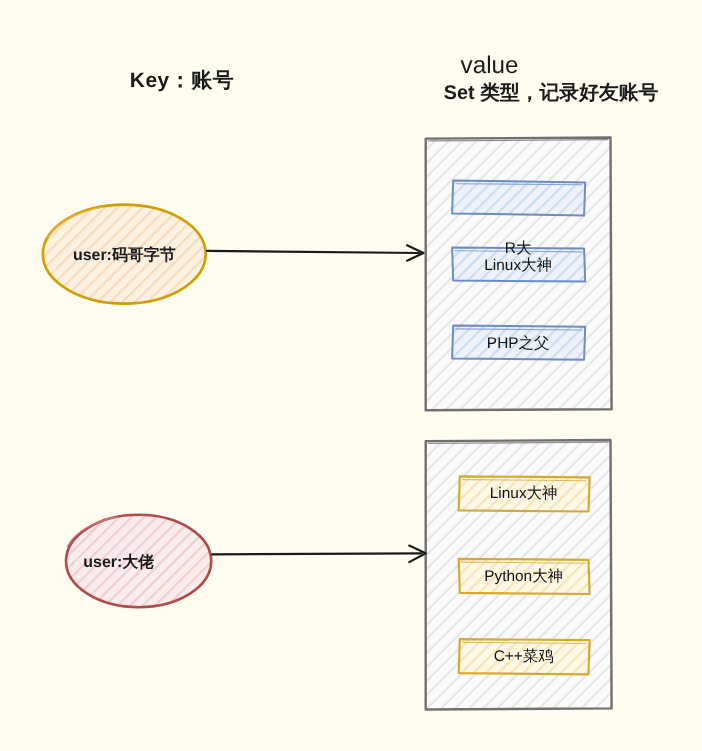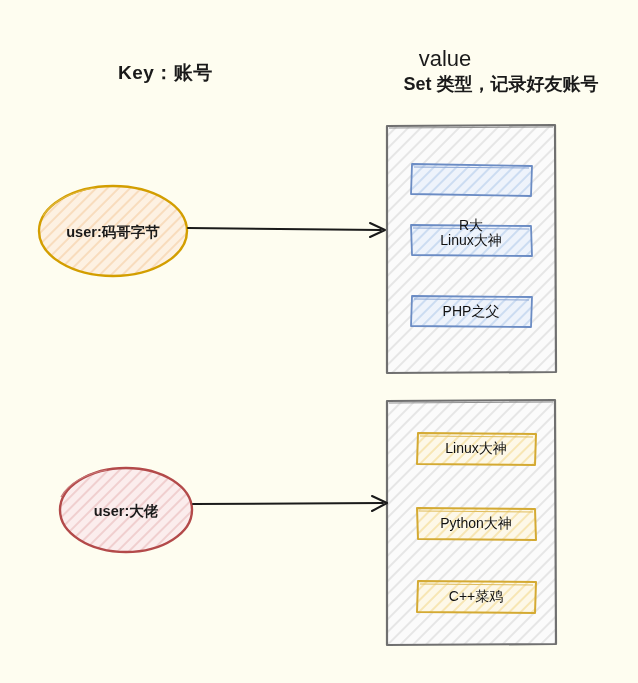--- a/index.html
+++ b/index.html
@@ -148,21 +148,21 @@
     <path d="M193,504 L383,503" fill="none" stroke="#1a1a1a" stroke-width="2" stroke-linecap="round"></path>
     <path d="M372,496 L387,503 L372,511" fill="none" stroke="#1a1a1a" stroke-width="2" stroke-linejoin="round" stroke-linecap="round"></path>
   </g>
 </svg>
 
 <div class="lbl" id="key-label">Key：账号</div>
 <div class="lbl" id="value-title">value</div>
 <div class="lbl" id="value-subtitle">Set 类型，记录好友账号</div>
 
 <div class="lbl ellipse-text" style="left:113px; top:232px;">user:码哥字节</div>
-<div class="lbl ellipse-text" style="left:126px; top:511px;">user:大佬</div>
+<div class="lbl ellipse-text" style="left:108px; top:511px;">user:大佬</div>
 
 <div class="lbl item-text" style="left:471px; top:180px;margin-top:46px;">R大</div>
 <div class="lbl item-text" style="left:471px; top:241px;">Linux大神</div>
 <div class="lbl item-text" style="left:471px; top:312px;text-align:center;">PHP之父</div>
 
 <div class="lbl item-text" style="left:476px; top:449px;">Linux大神</div>
 <div class="lbl item-text" style="left:476px; top:524px;">Python大神</div>
 <div class="lbl item-text" style="left:476px; top:597px;">C++菜鸡</div>
 
 </body></html>

